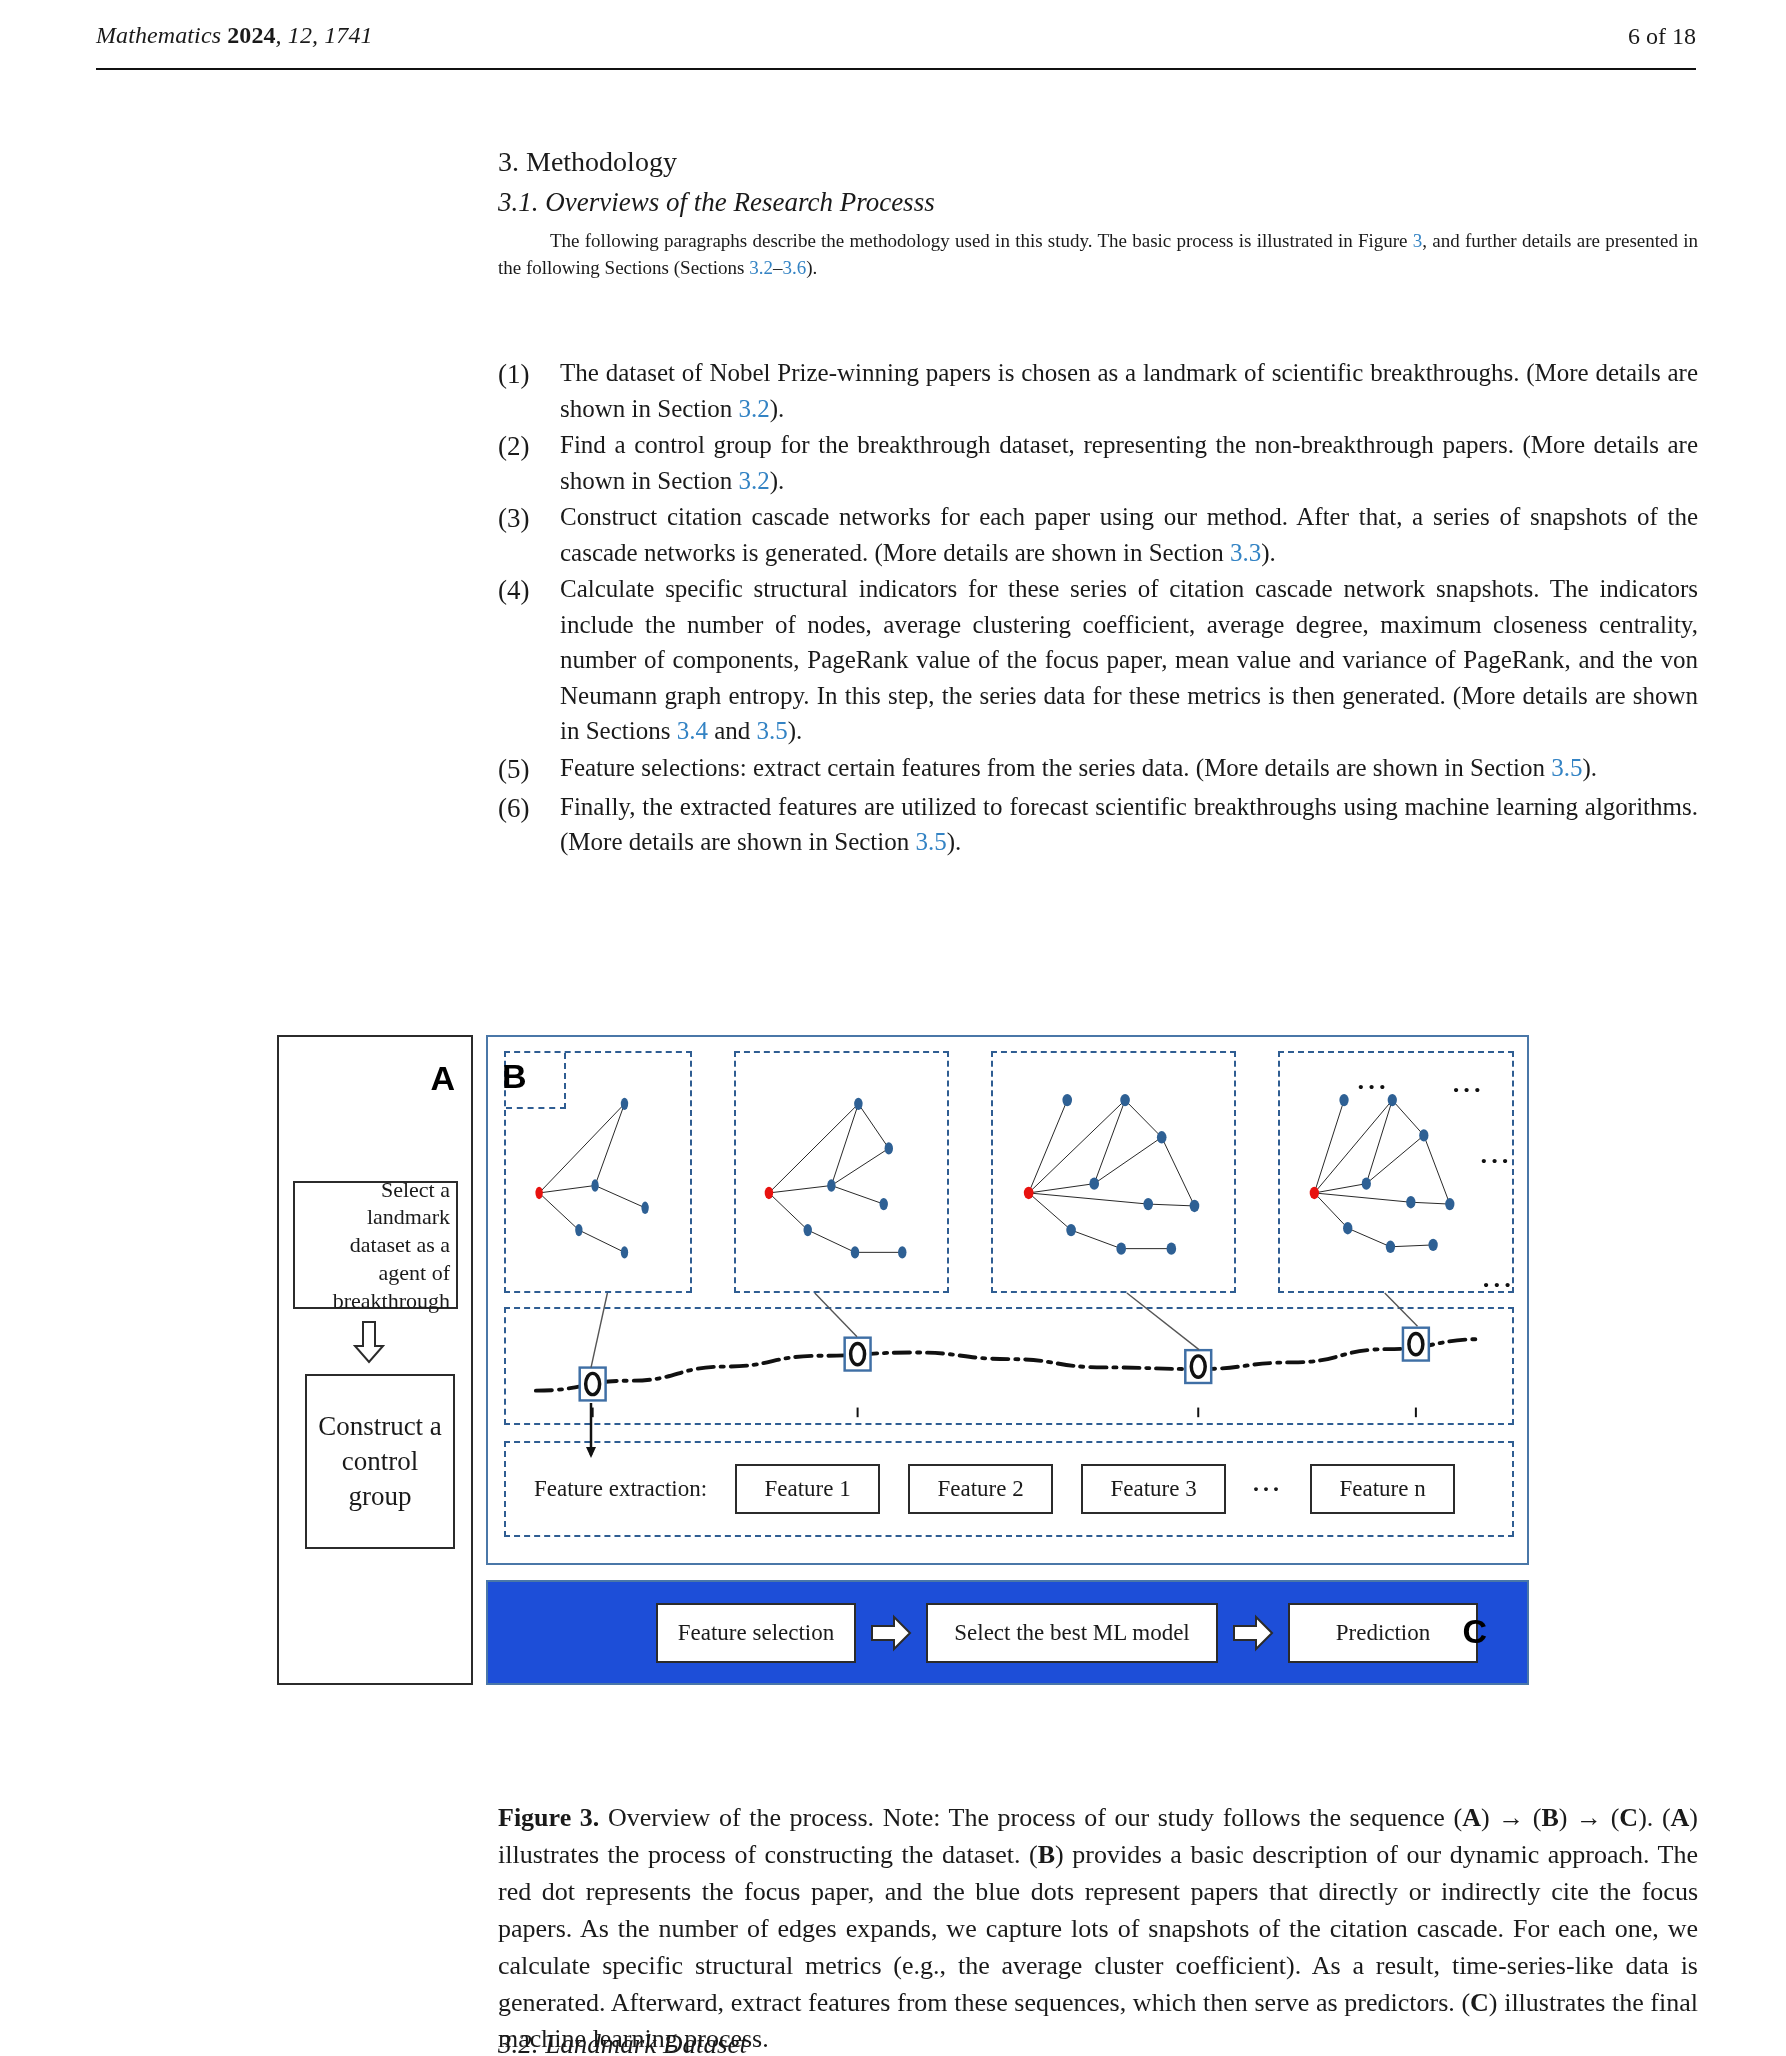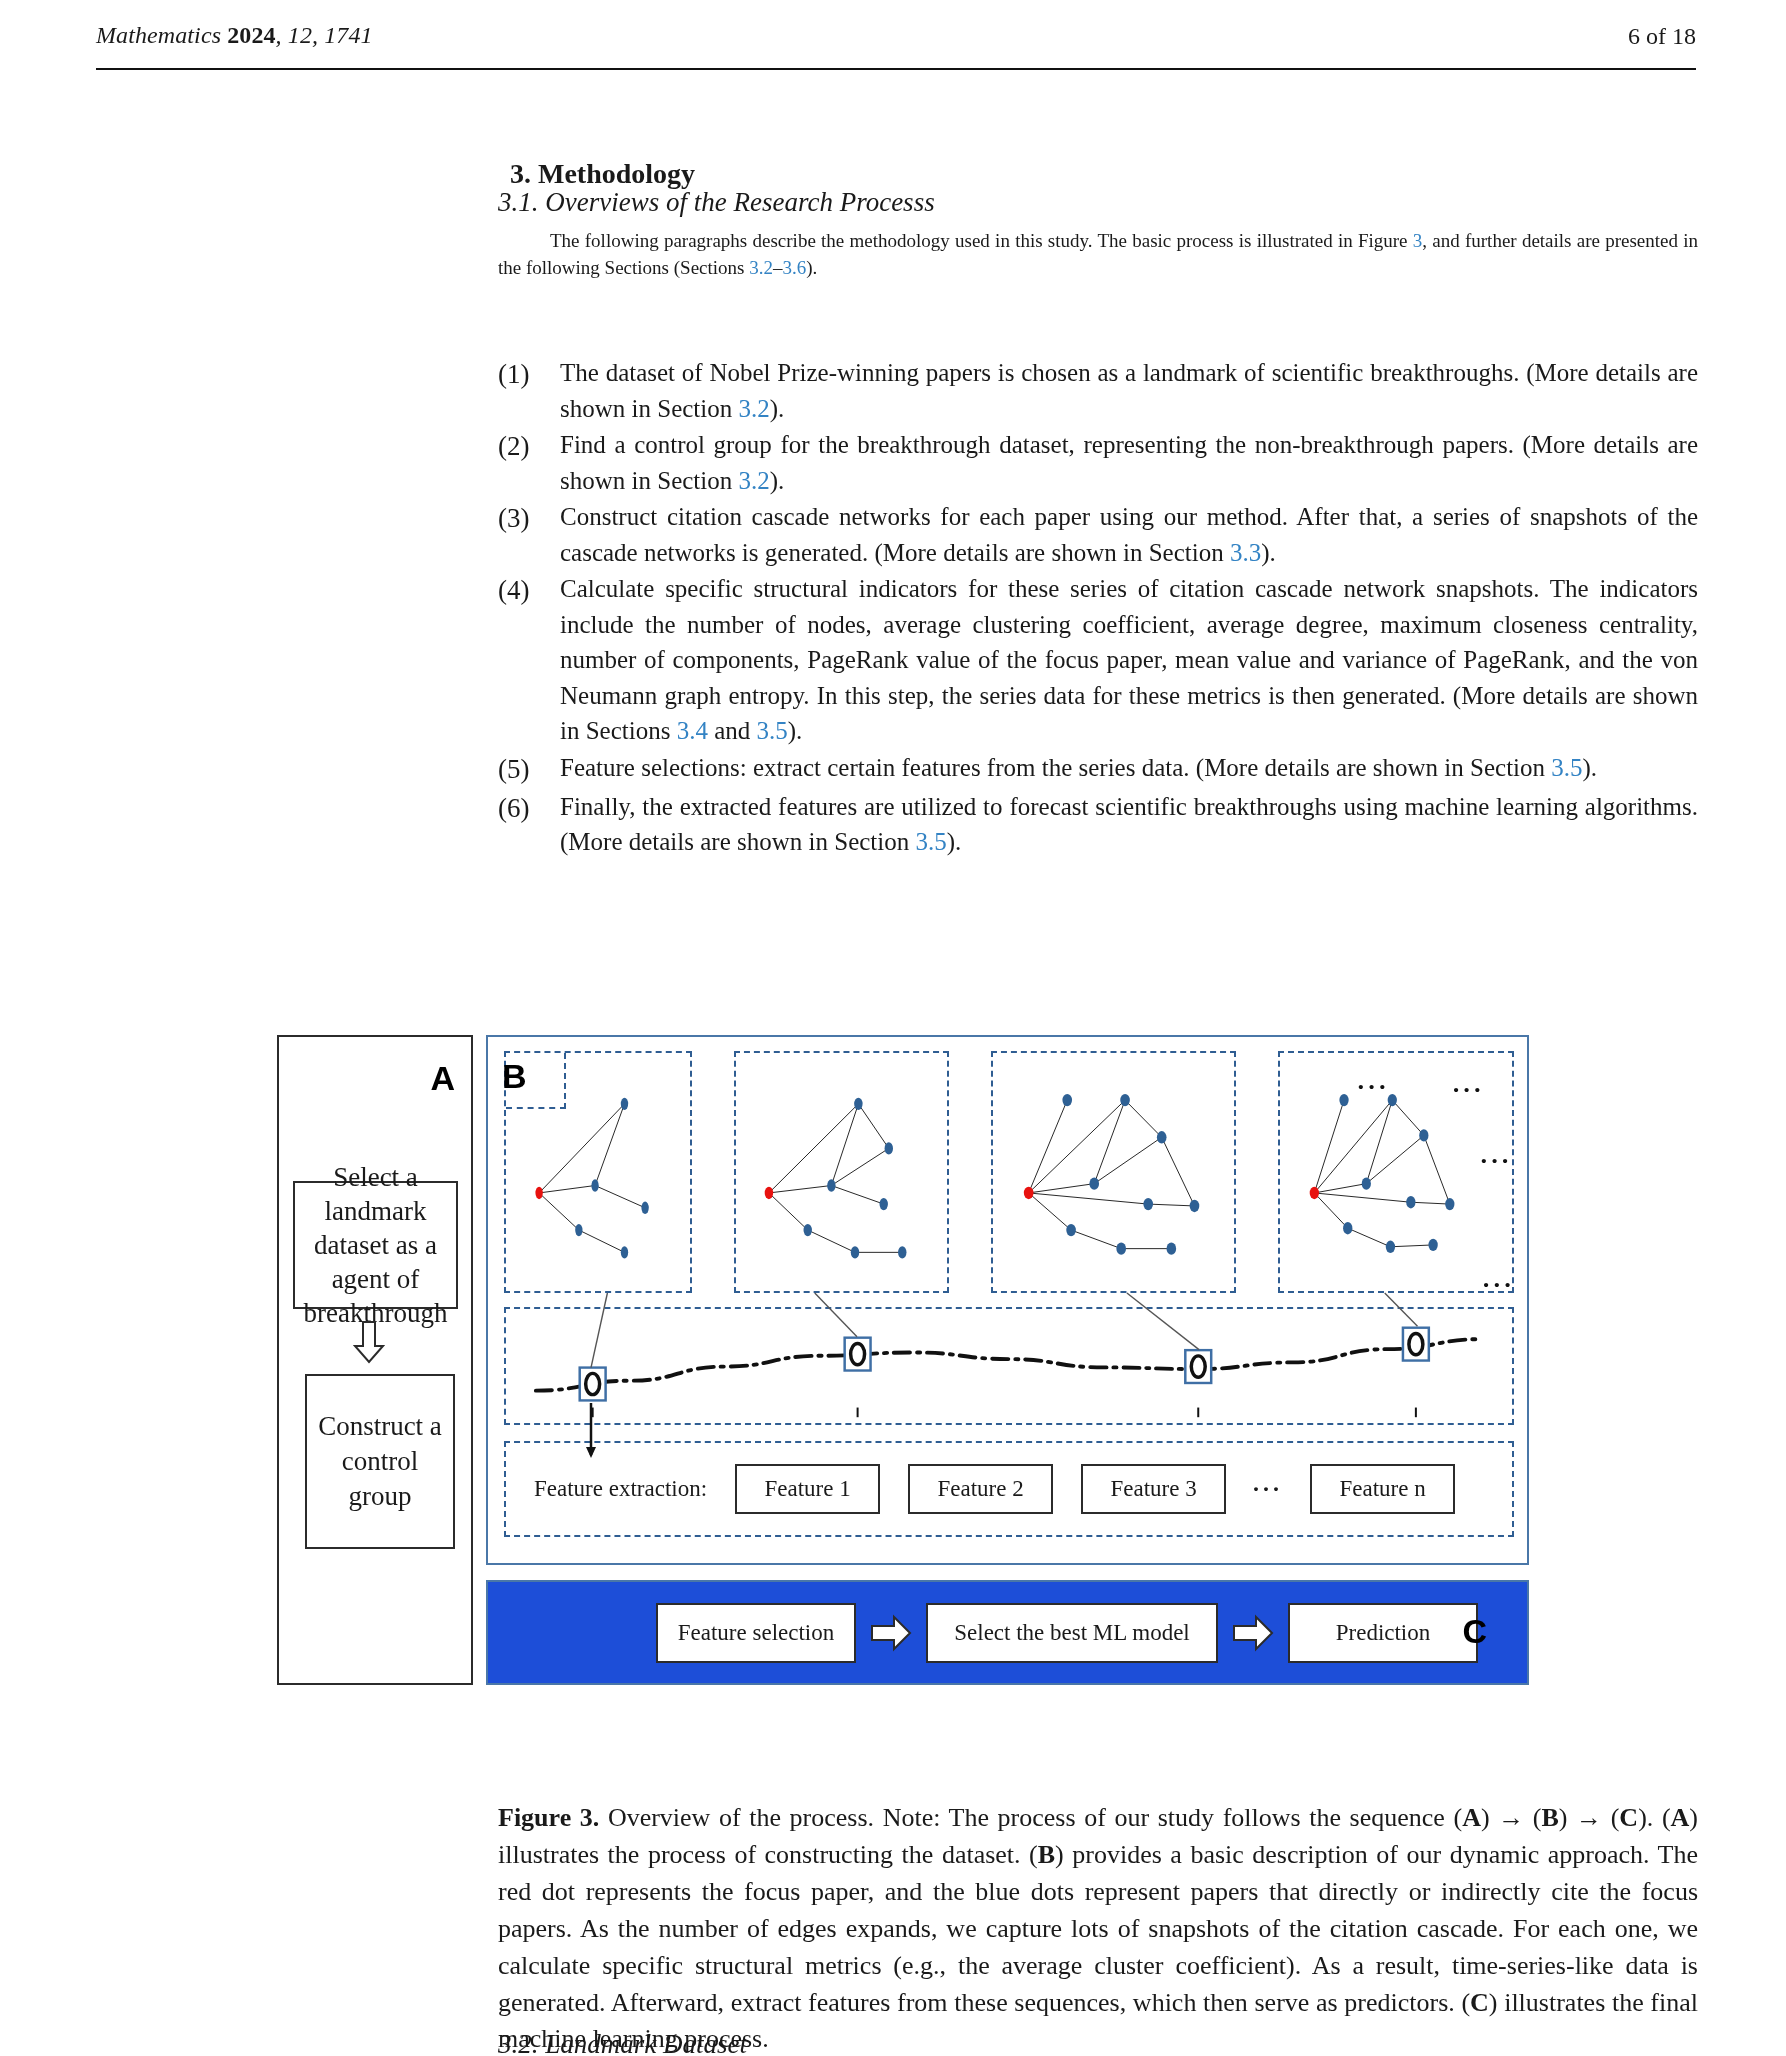--- a/index.html
+++ b/index.html
@@ -22,21 +22,21 @@
     position:absolute;right:0;top:1px;font-size:24px;
   }
   #head-rule{
     position:absolute;left:96px;top:68px;width:1600px;height:0;
     border-top:2px solid #111;
   }
 
   
   .col{position:absolute;left:498px;width:1200px;}
   h2.sec{
-    font-size:28px;font-weight:bold;margin:12px;line-height:1.2;
+    font-size:28px;font-weight:normal;margin:0;line-height:1.2;
   }
   h3.sub{
     font-size:27px;font-style:italic;font-weight:normal;margin:0;line-height:1.2;
   }
   p.para{
     font-size:19px;line-height:1.42;margin:0;text-align:justify;
     text-justify:inter-word;
   }
   p.para.indent{text-indent:52px;}
   a.xref{color:#3383c4;text-decoration:none;}
@@ -56,21 +56,21 @@
   }
   .panelA .plabel{
     position:absolute;right:16px;top:22px;font-family:"Liberation Sans","DejaVu Sans",sans-serif;
     font-weight:bold;font-size:34px;color:#000;
   }
   .boxA1{
     position:absolute;left:14px;top:144px;width:165px;height:128px;
     border:2px solid #2b2b2b;box-sizing:border-box;
     display:flex;align-items:center;justify-content:center;
   }
-  .boxA1 span{font-size:27px;line-height:1.26;text-align:center;display:block;padding:0 6px;}
+  .boxA1 span{font-size:22px;line-height:1.26;text-align:right;display:block;padding:0 6px;}
   .arrowdownA{
     position:absolute;left:70px;top:283px;width:40px;height:44px;
   }
   .boxA2{
     position:absolute;left:26px;top:337px;width:150px;height:175px;
     border:2px solid #2b2b2b;box-sizing:border-box;
     display:flex;align-items:center;justify-content:center;
   }
   .boxA2 span{font-size:27px;line-height:1.3;text-align:center;display:block;}
 

